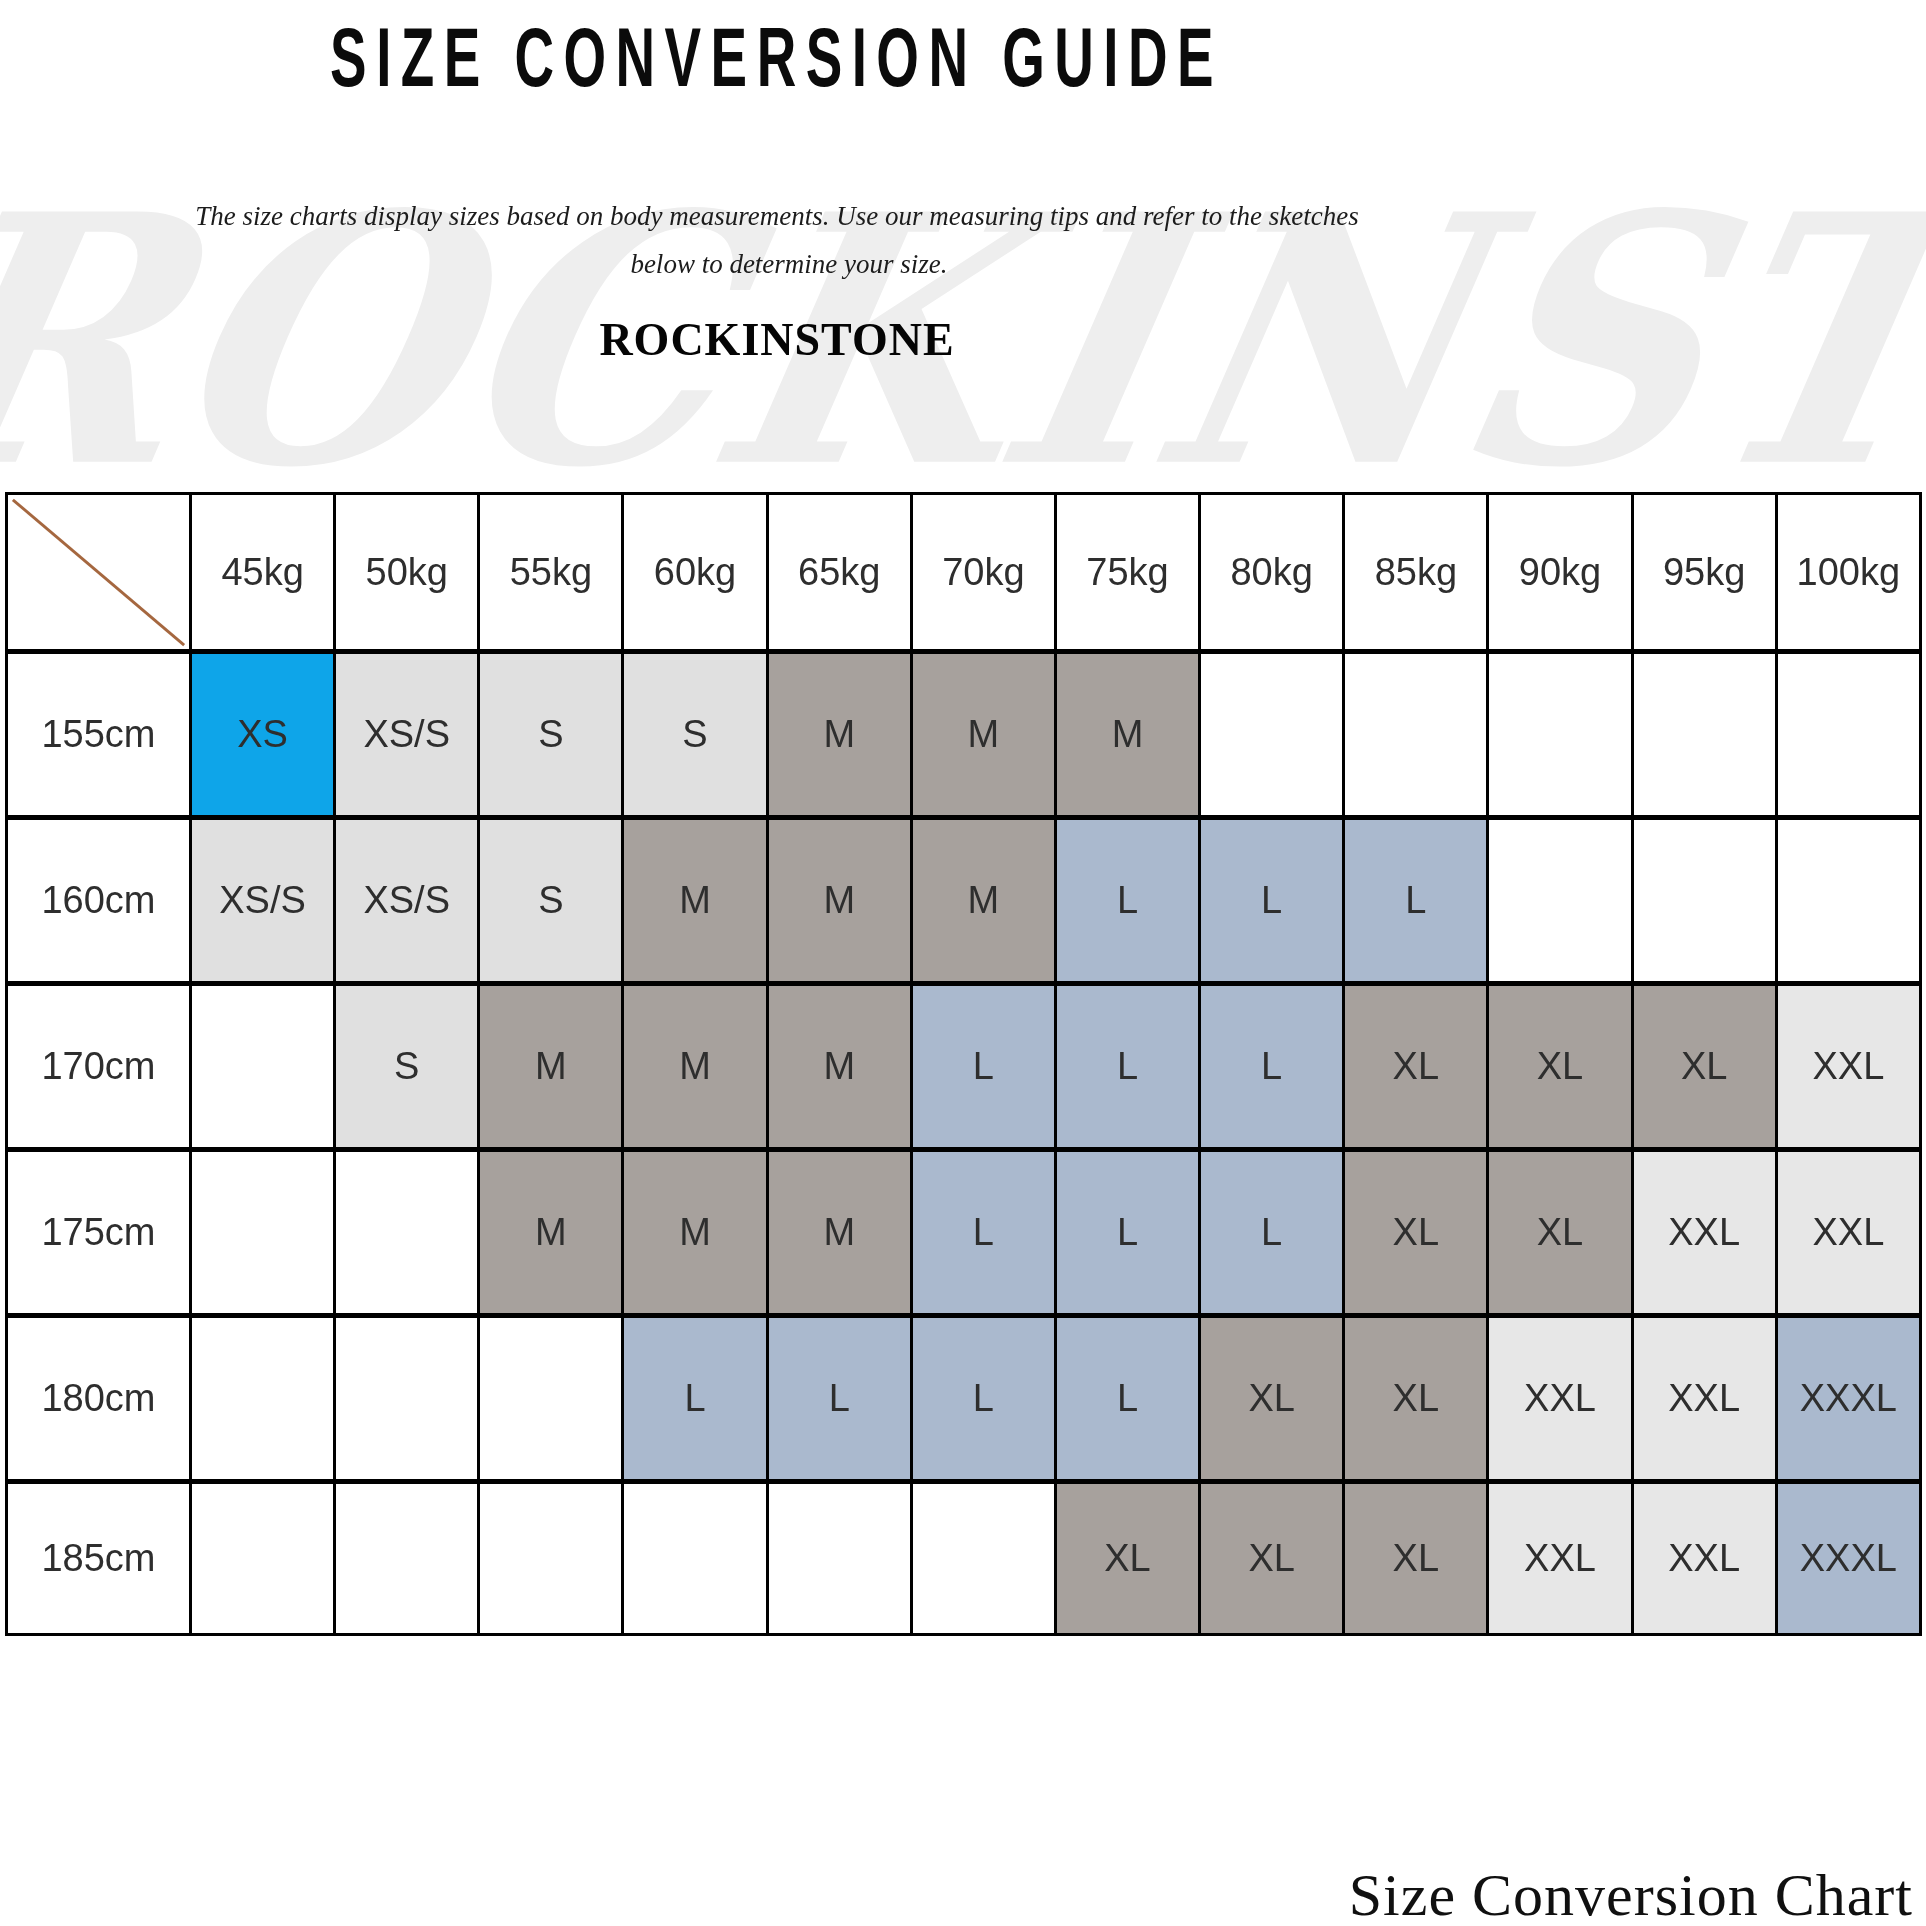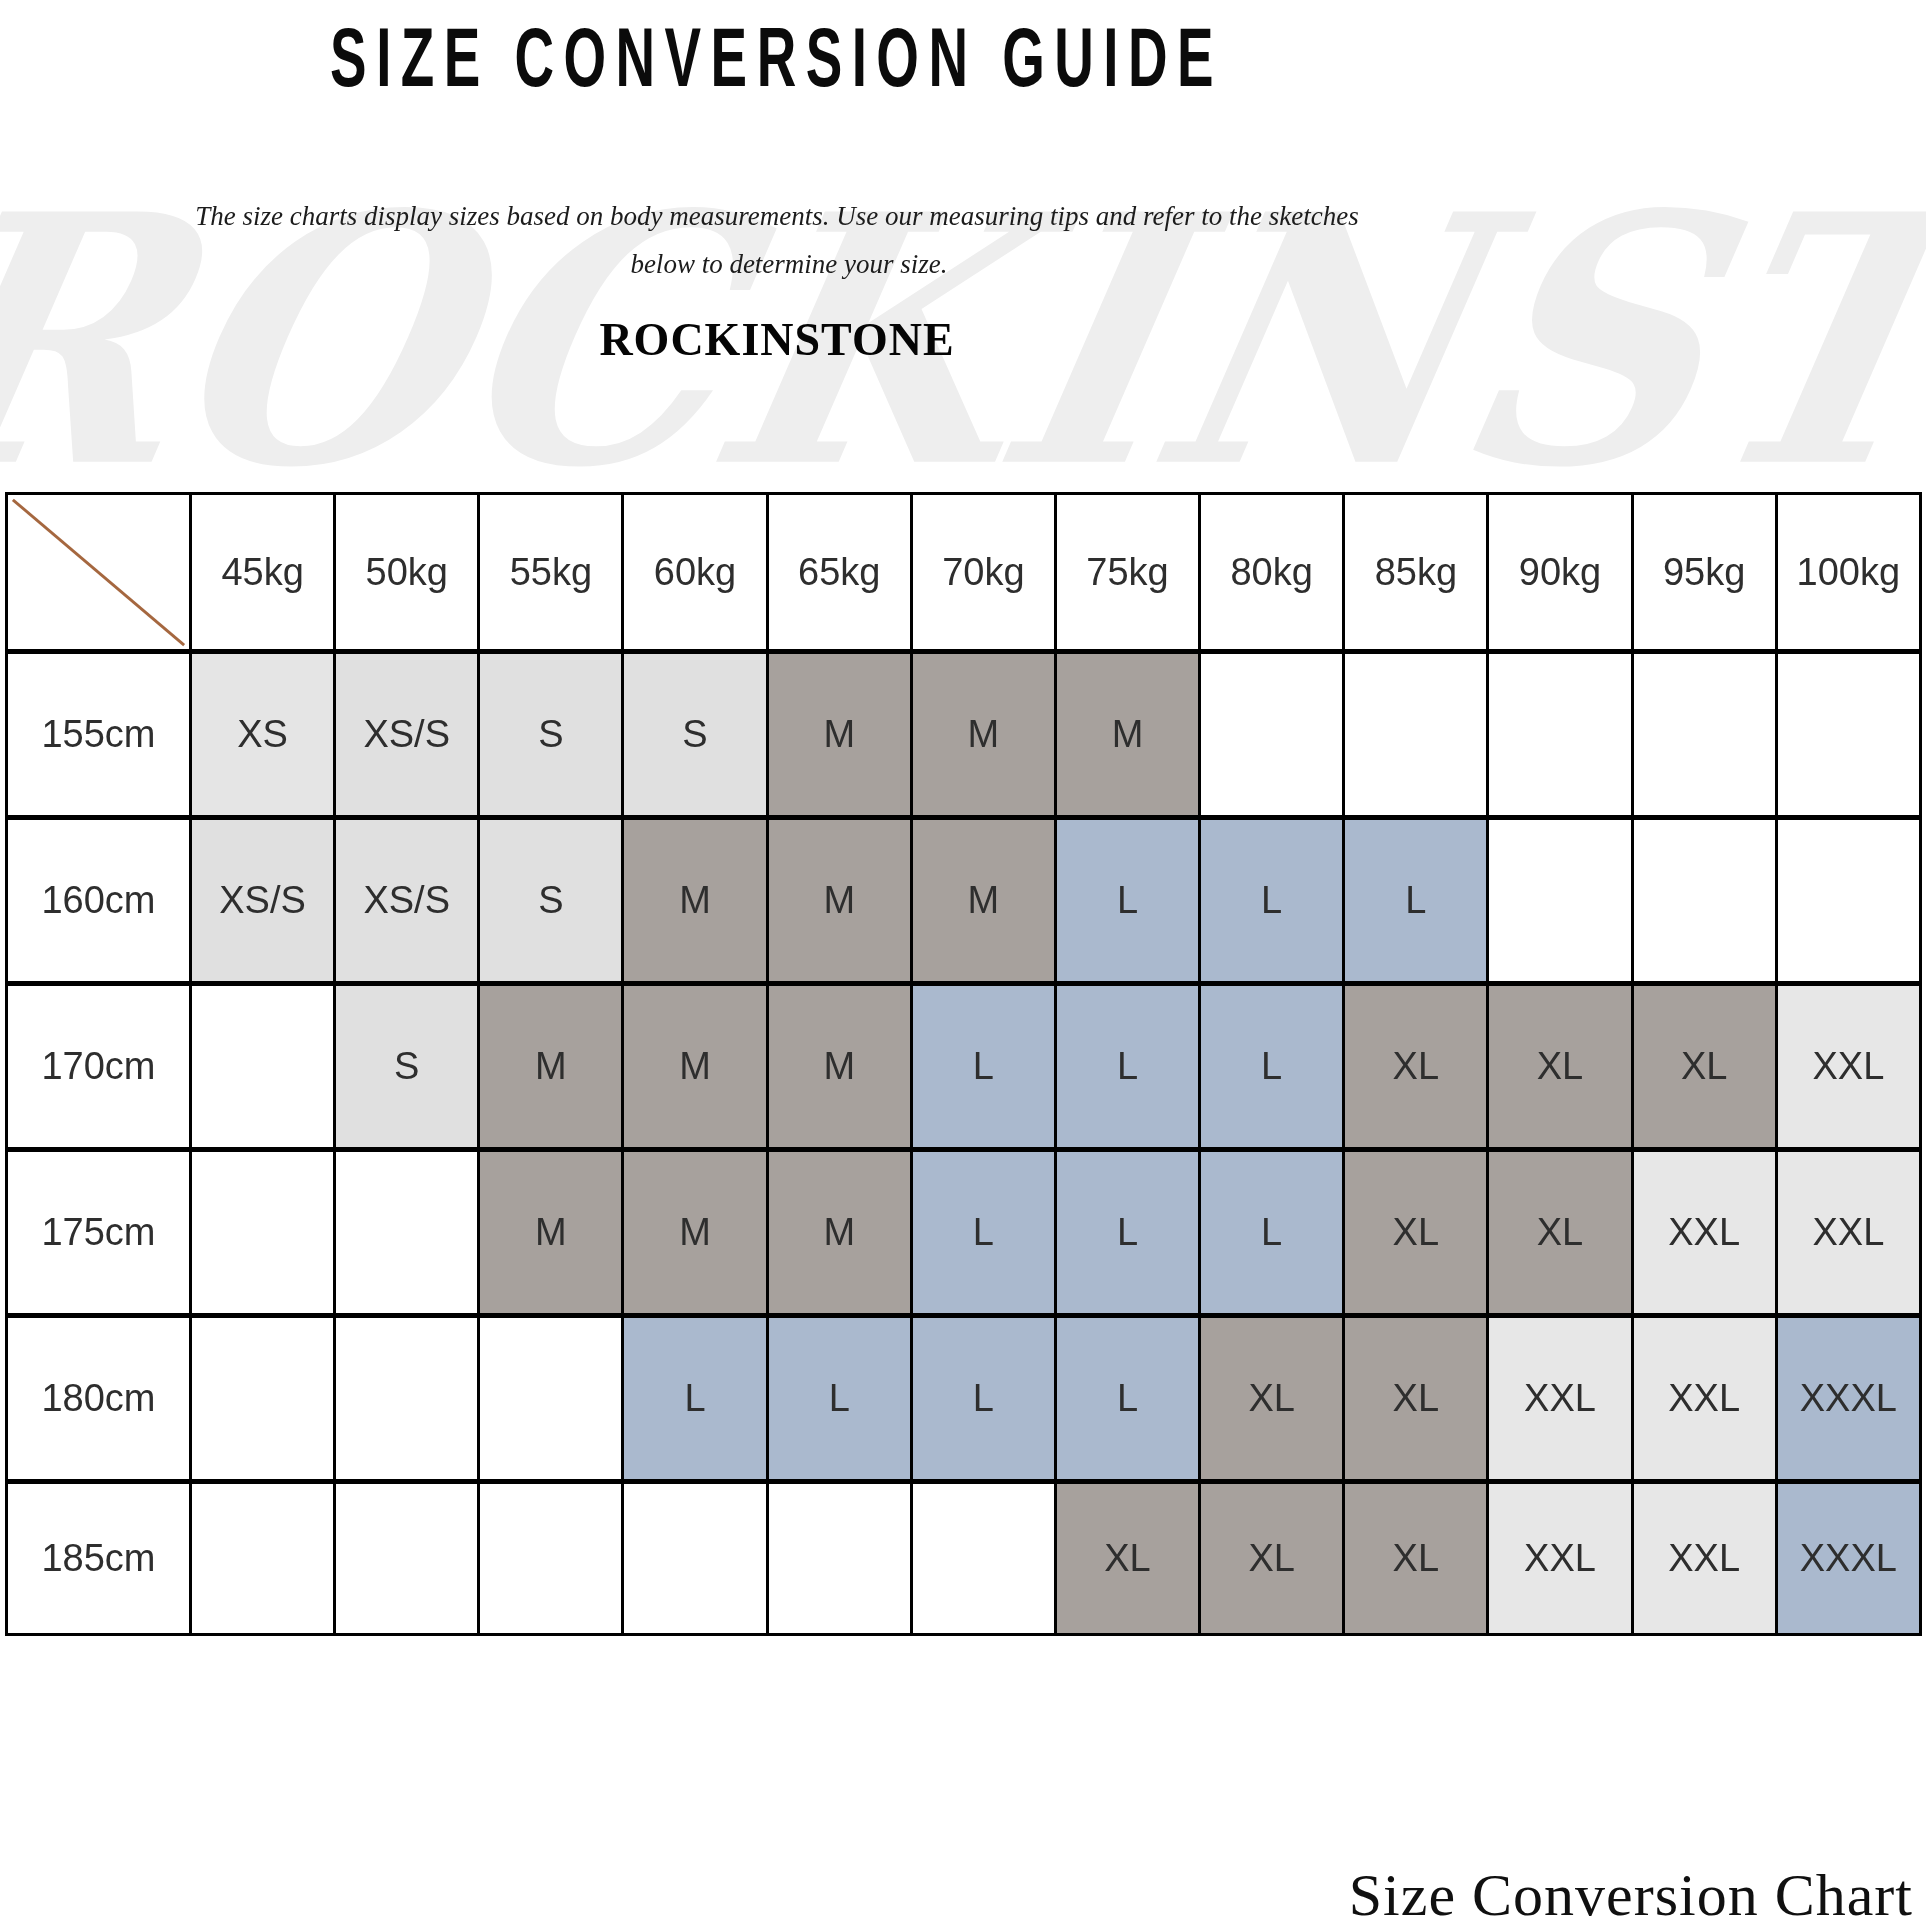--- a/index.html
+++ b/index.html
@@ -144,21 +144,21 @@
           <th>80kg</th>
           <th>85kg</th>
           <th>90kg</th>
           <th>95kg</th>
           <th>100kg</th>
         </tr>
     </thead>
     <tbody>
     <tr>
           <th>155cm</th>
-          <td style="background: #e5e5e5; margin-left: 20px;">XS</td>
+          <td style="background: #0ea5e9; margin-left: 20px;">XS</td>
           <td style="background: rgb(224, 224, 224);">XS/S</td>
           <td style="background: rgb(224, 224, 224);">S</td>
           <td style="background: rgb(224, 224, 224);">S</td>
           <td style="background: rgb(167, 161, 157);">M</td>
           <td style="background: rgb(167, 161, 157);">M</td>
           <td style="background: rgb(167, 161, 157);">M</td>
           <td></td>
           <td></td>
           <td></td>
           <td></td>

